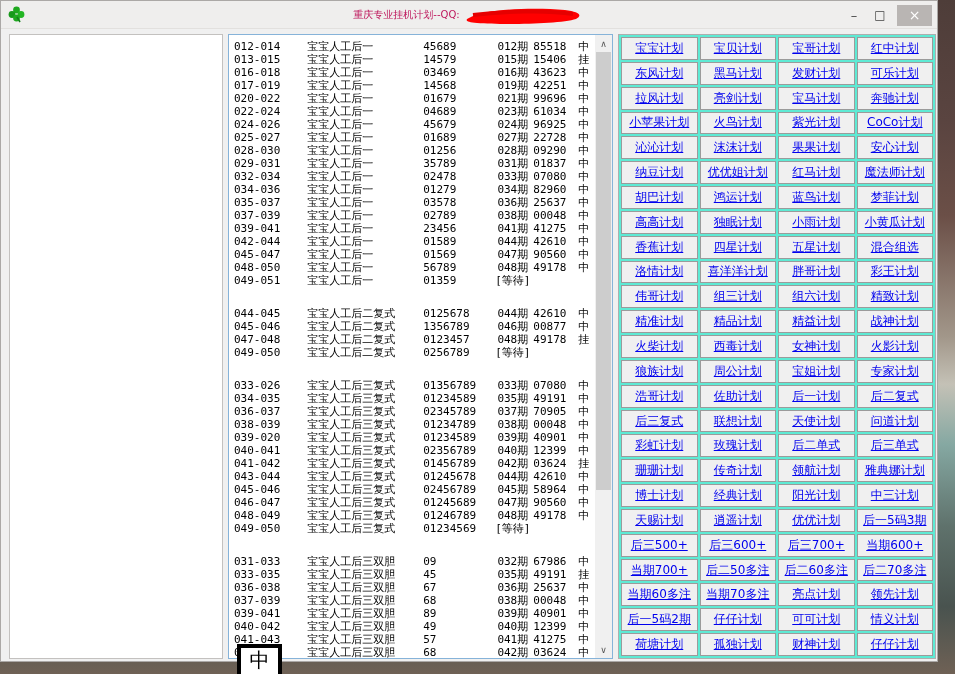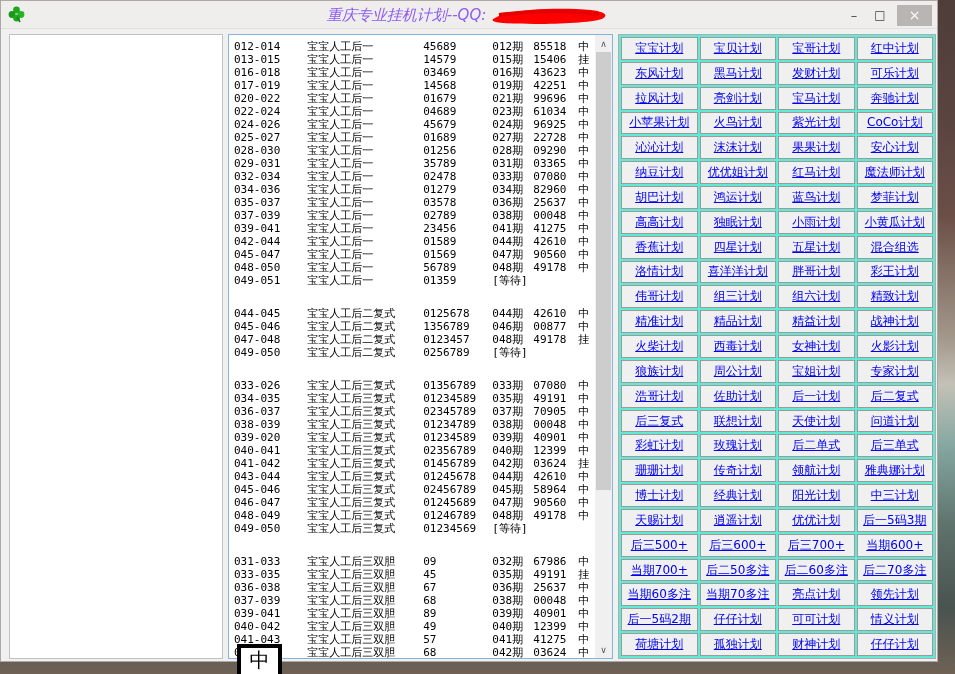--- a/index.html
+++ b/index.html
@@ -17,21 +17,21 @@
   
   .titlebar {
     position:relative; height:28px; background:#efeeed;
     border-bottom:1px solid #e2e0de; display:flex; align-items:center;
   }
   .app-icon { margin-left:7px; width:17px; height:17px; display:flex; }
   .title-wrap {
     position:absolute; left:0; right:0; top:0; height:28px;
     display:flex; justify-content:center; align-items:center; gap:3px;
   }
-  .title-text { font-size:15px; color:#8b5cf6;font-style:italic; }
+  .title-text { font-size:10px; color:#be185d; }
   .scribble { margin-top:2px; }
   .controls { position:absolute; right:5px; top:0; height:28px; display:flex; align-items:center; }
   .ctl { width:26px; text-align:center; font-size:13px; color:#444; cursor:default; }
   .ctl.max { font-size:12px; margin-top:-1px; }
   .ctl.close {
     width:35px; height:21px; background:#b9b5b3; color:#fff;
     display:flex; align-items:center; justify-content:center; font-size:14px; margin-left:4px;
   }
   
   .left-panel {
@@ -43,21 +43,21 @@
     background:#fff; border:1px solid #86b3d9; overflow:hidden;
   }
   .plan-text {
     position:absolute; left:0; top:0; right:17px; bottom:0;
     padding:5px 0 0 5px; overflow:hidden;
     font-family:"DejaVu Sans Mono", monospace; font-size:11px; color:#000;
   }
   .plan-section { margin-bottom:20px; }
   .pl { display:flex; height:13px; line-height:13px; white-space:pre; }
   .c-r { width:56px; } .c-n { width:124px; overflow:hidden;margin-left:21px; }
-  .c-p { width:74px; } .c-q { width:44px; } .c-v { width:48px; } .c-s { width:18px; }
+  .c-p { width:74px; } .c-q { width:44px;text-align:center; } .c-v { width:48px; } .c-s { width:18px; }
   
   .vscroll {
     position:absolute; right:0; top:0; width:17px; height:100%;
     background:#f0f0f0;
   }
   .sarr { height:17px; display:flex; align-items:center; justify-content:center;
           font-size:9px; color:#555; }
   .sthumb { position:absolute; left:1px; right:1px; top:17px; height:438px; background:#cdcdcd; }
   .sarr.down { position:absolute; bottom:0; left:0; right:0; }
   
@@ -117,21 +117,21 @@
         <div class="plan-section">
           <div class="pl"><span class="c-r">012-014</span><span class="c-n">宝宝人工后一</span><span class="c-p">45689</span><span class="c-q">012期</span><span class="c-v">85518</span><span class="c-s">中</span></div>
           <div class="pl"><span class="c-r">013-015</span><span class="c-n">宝宝人工后一</span><span class="c-p">14579</span><span class="c-q">015期</span><span class="c-v">15406</span><span class="c-s">挂</span></div>
           <div class="pl"><span class="c-r">016-018</span><span class="c-n">宝宝人工后一</span><span class="c-p">03469</span><span class="c-q">016期</span><span class="c-v">43623</span><span class="c-s">中</span></div>
           <div class="pl"><span class="c-r">017-019</span><span class="c-n">宝宝人工后一</span><span class="c-p">14568</span><span class="c-q">019期</span><span class="c-v">42251</span><span class="c-s">中</span></div>
           <div class="pl"><span class="c-r">020-022</span><span class="c-n">宝宝人工后一</span><span class="c-p">01679</span><span class="c-q">021期</span><span class="c-v">99696</span><span class="c-s">中</span></div>
           <div class="pl"><span class="c-r">022-024</span><span class="c-n">宝宝人工后一</span><span class="c-p">04689</span><span class="c-q">023期</span><span class="c-v">61034</span><span class="c-s">中</span></div>
           <div class="pl"><span class="c-r">024-026</span><span class="c-n">宝宝人工后一</span><span class="c-p">45679</span><span class="c-q">024期</span><span class="c-v">96925</span><span class="c-s">中</span></div>
           <div class="pl"><span class="c-r">025-027</span><span class="c-n">宝宝人工后一</span><span class="c-p">01689</span><span class="c-q">027期</span><span class="c-v">22728</span><span class="c-s">中</span></div>
           <div class="pl"><span class="c-r">028-030</span><span class="c-n">宝宝人工后一</span><span class="c-p">01256</span><span class="c-q">028期</span><span class="c-v">09290</span><span class="c-s">中</span></div>
-          <div class="pl"><span class="c-r">029-031</span><span class="c-n">宝宝人工后一</span><span class="c-p">35789</span><span class="c-q">031期</span><span class="c-v">03365</span><span class="c-s">中</span></div>
+          <div class="pl"><span class="c-r">029-031</span><span class="c-n">宝宝人工后一</span><span class="c-p">35789</span><span class="c-q">031期</span><span class="c-v">01837</span><span class="c-s">中</span></div>
           <div class="pl"><span class="c-r">032-034</span><span class="c-n">宝宝人工后一</span><span class="c-p">02478</span><span class="c-q">033期</span><span class="c-v">07080</span><span class="c-s">中</span></div>
           <div class="pl"><span class="c-r">034-036</span><span class="c-n">宝宝人工后一</span><span class="c-p">01279</span><span class="c-q">034期</span><span class="c-v">82960</span><span class="c-s">中</span></div>
           <div class="pl"><span class="c-r">035-037</span><span class="c-n">宝宝人工后一</span><span class="c-p">03578</span><span class="c-q">036期</span><span class="c-v">25637</span><span class="c-s">中</span></div>
           <div class="pl"><span class="c-r">037-039</span><span class="c-n">宝宝人工后一</span><span class="c-p">02789</span><span class="c-q">038期</span><span class="c-v">00048</span><span class="c-s">中</span></div>
           <div class="pl"><span class="c-r">039-041</span><span class="c-n">宝宝人工后一</span><span class="c-p">23456</span><span class="c-q">041期</span><span class="c-v">41275</span><span class="c-s">中</span></div>
           <div class="pl"><span class="c-r">042-044</span><span class="c-n">宝宝人工后一</span><span class="c-p">01589</span><span class="c-q">044期</span><span class="c-v">42610</span><span class="c-s">中</span></div>
           <div class="pl"><span class="c-r">045-047</span><span class="c-n">宝宝人工后一</span><span class="c-p">01569</span><span class="c-q">047期</span><span class="c-v">90560</span><span class="c-s">中</span></div>
           <div class="pl"><span class="c-r">048-050</span><span class="c-n">宝宝人工后一</span><span class="c-p">56789</span><span class="c-q">048期</span><span class="c-v">49178</span><span class="c-s">中</span></div>
           <div class="pl"><span class="c-r">049-051</span><span class="c-n">宝宝人工后一</span><span class="c-p">01359</span><span class="c-q">[等待]</span><span class="c-v"></span><span class="c-s"></span></div>
         </div>

